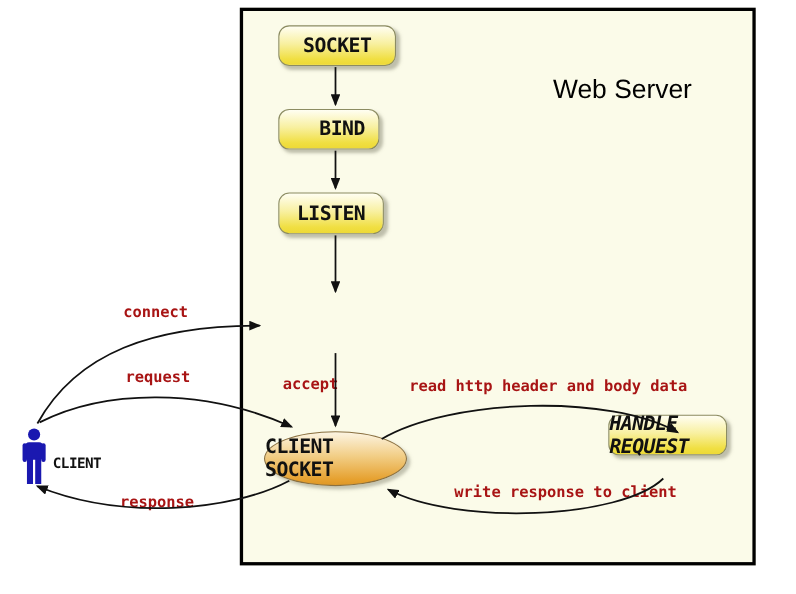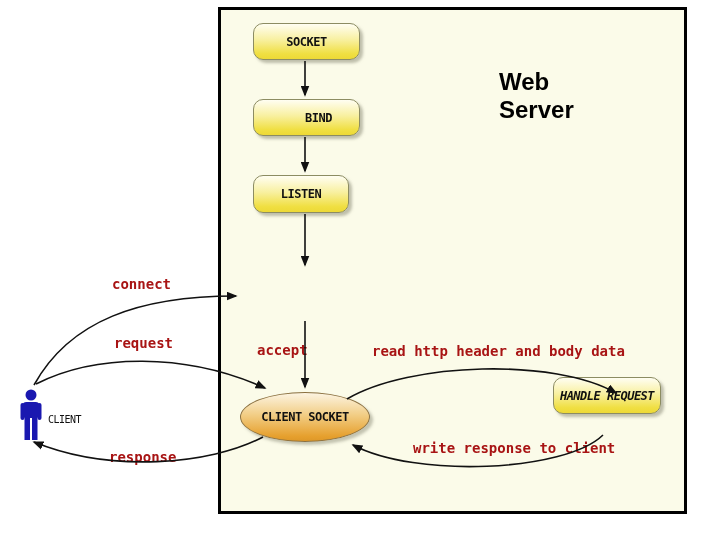--- a/index.html
+++ b/index.html
@@ -1,45 +1,45 @@
 <!DOCTYPE html>
 <html><head>
 <meta charset="utf-8">
 <style>
   html,body{margin:0;padding:0;background:#fff;}
   .canvas{position:relative;width:724px;height:540px;background:#ffffff;overflow:hidden;
           font-family:"DejaVu Sans Mono", monospace;}
   .server-box{position:absolute;left:218px;top:7px;width:469px;height:507px;
               box-sizing:border-box;background:#FBFBE9;border:3px solid #000;}
-  .title{position:absolute;left:499px;top:68px;width:130px;text-align:left;
-         font-family:"Liberation Sans", sans-serif;font-weight:bold;font-size:24px;color:#000;}
+  .title{position:absolute;left:499px;top:68px;width:130px;text-align:right;
+         font-family:"Liberation Sans", sans-serif;font-weight:normal;font-size:24px;color:#000;}
   .node{position:absolute;display:flex;align-items:center;justify-content:center;
-        font-weight:bold;font-size:12px;letter-spacing:-0.5px;color:#111;}
+        font-weight:bold;font-size:18px;letter-spacing:-0.5px;color:#111;}
   .box{background:linear-gradient(180deg,#FFFEF2 0%,#F8F0A0 45%,#F0DF42 85%,#EDD936 100%);
        border:1.5px solid #8C8C62;border-radius:10px;
        box-shadow:3px 3px 3px rgba(140,140,120,0.55);box-sizing:border-box;}
   .ellipse{border-radius:50%;box-sizing:border-box;box-shadow:3px 3px 3px rgba(140,140,120,0.5);}
   .ellipse-green{background:linear-gradient(180deg,#F2FCEE 0%,#A6EC90 45%,#3AD43A 90%,#2FC82F 100%);
                  border:1.5px solid #567A4E;}
   .ellipse-orange{background:linear-gradient(180deg,#FCF4E2 0%,#F2CE86 45%,#E6A02E 90%,#DE9828 100%);
                   border:1.5px solid #8A7040;}
   .n-socket{left:253px;top:23px;width:107px;height:37px;}
-  .n-bind{left:253px;top:99px;width:107px;height:37px;padding-left:24px;}
+  .n-bind{left:253px;top:99px;width:92px;height:37px;padding-left:24px;}
   .n-listen{left:253px;top:175px;width:96px;height:38px;}
   .n-handle{left:553px;top:377px;width:108px;height:37px;font-style:italic;}
   .n-listen-socket{left:241px;top:270px;width:129px;height:50px;}
   .n-client-socket{left:240px;top:392px;width:130px;height:50px;}
   .edge-label{position:absolute;font-weight:bold;font-size:14px;color:#A81414;white-space:nowrap;}
   .l-connect{left:112px;top:276px;}
   .l-request{left:114px;top:335px;}
   .l-response{left:109px;top:449px;}
   .l-accept{left:257px;top:342px;}
   .l-read{left:372px;top:343px;}
   .l-write{left:374px;top:440px;margin-left:39px;}
-  .client-label{position:absolute;left:48px;top:414px;font-weight:normal;font-size:10px;
+  .client-label{position:absolute;left:48px;top:414px;font-weight:bold;font-size:13px;
                 letter-spacing:-0.5px;color:#111;}
   .client-figure{position:absolute;left:10px;top:385px;}
   .arrows{position:absolute;left:0;top:0;width:724px;height:540px;pointer-events:none;}
   .arrows path.edge{fill:none;stroke:#111;stroke-width:1.6px;}
 </style>
 </head>
 <body>
 
 <div class="canvas">
 

